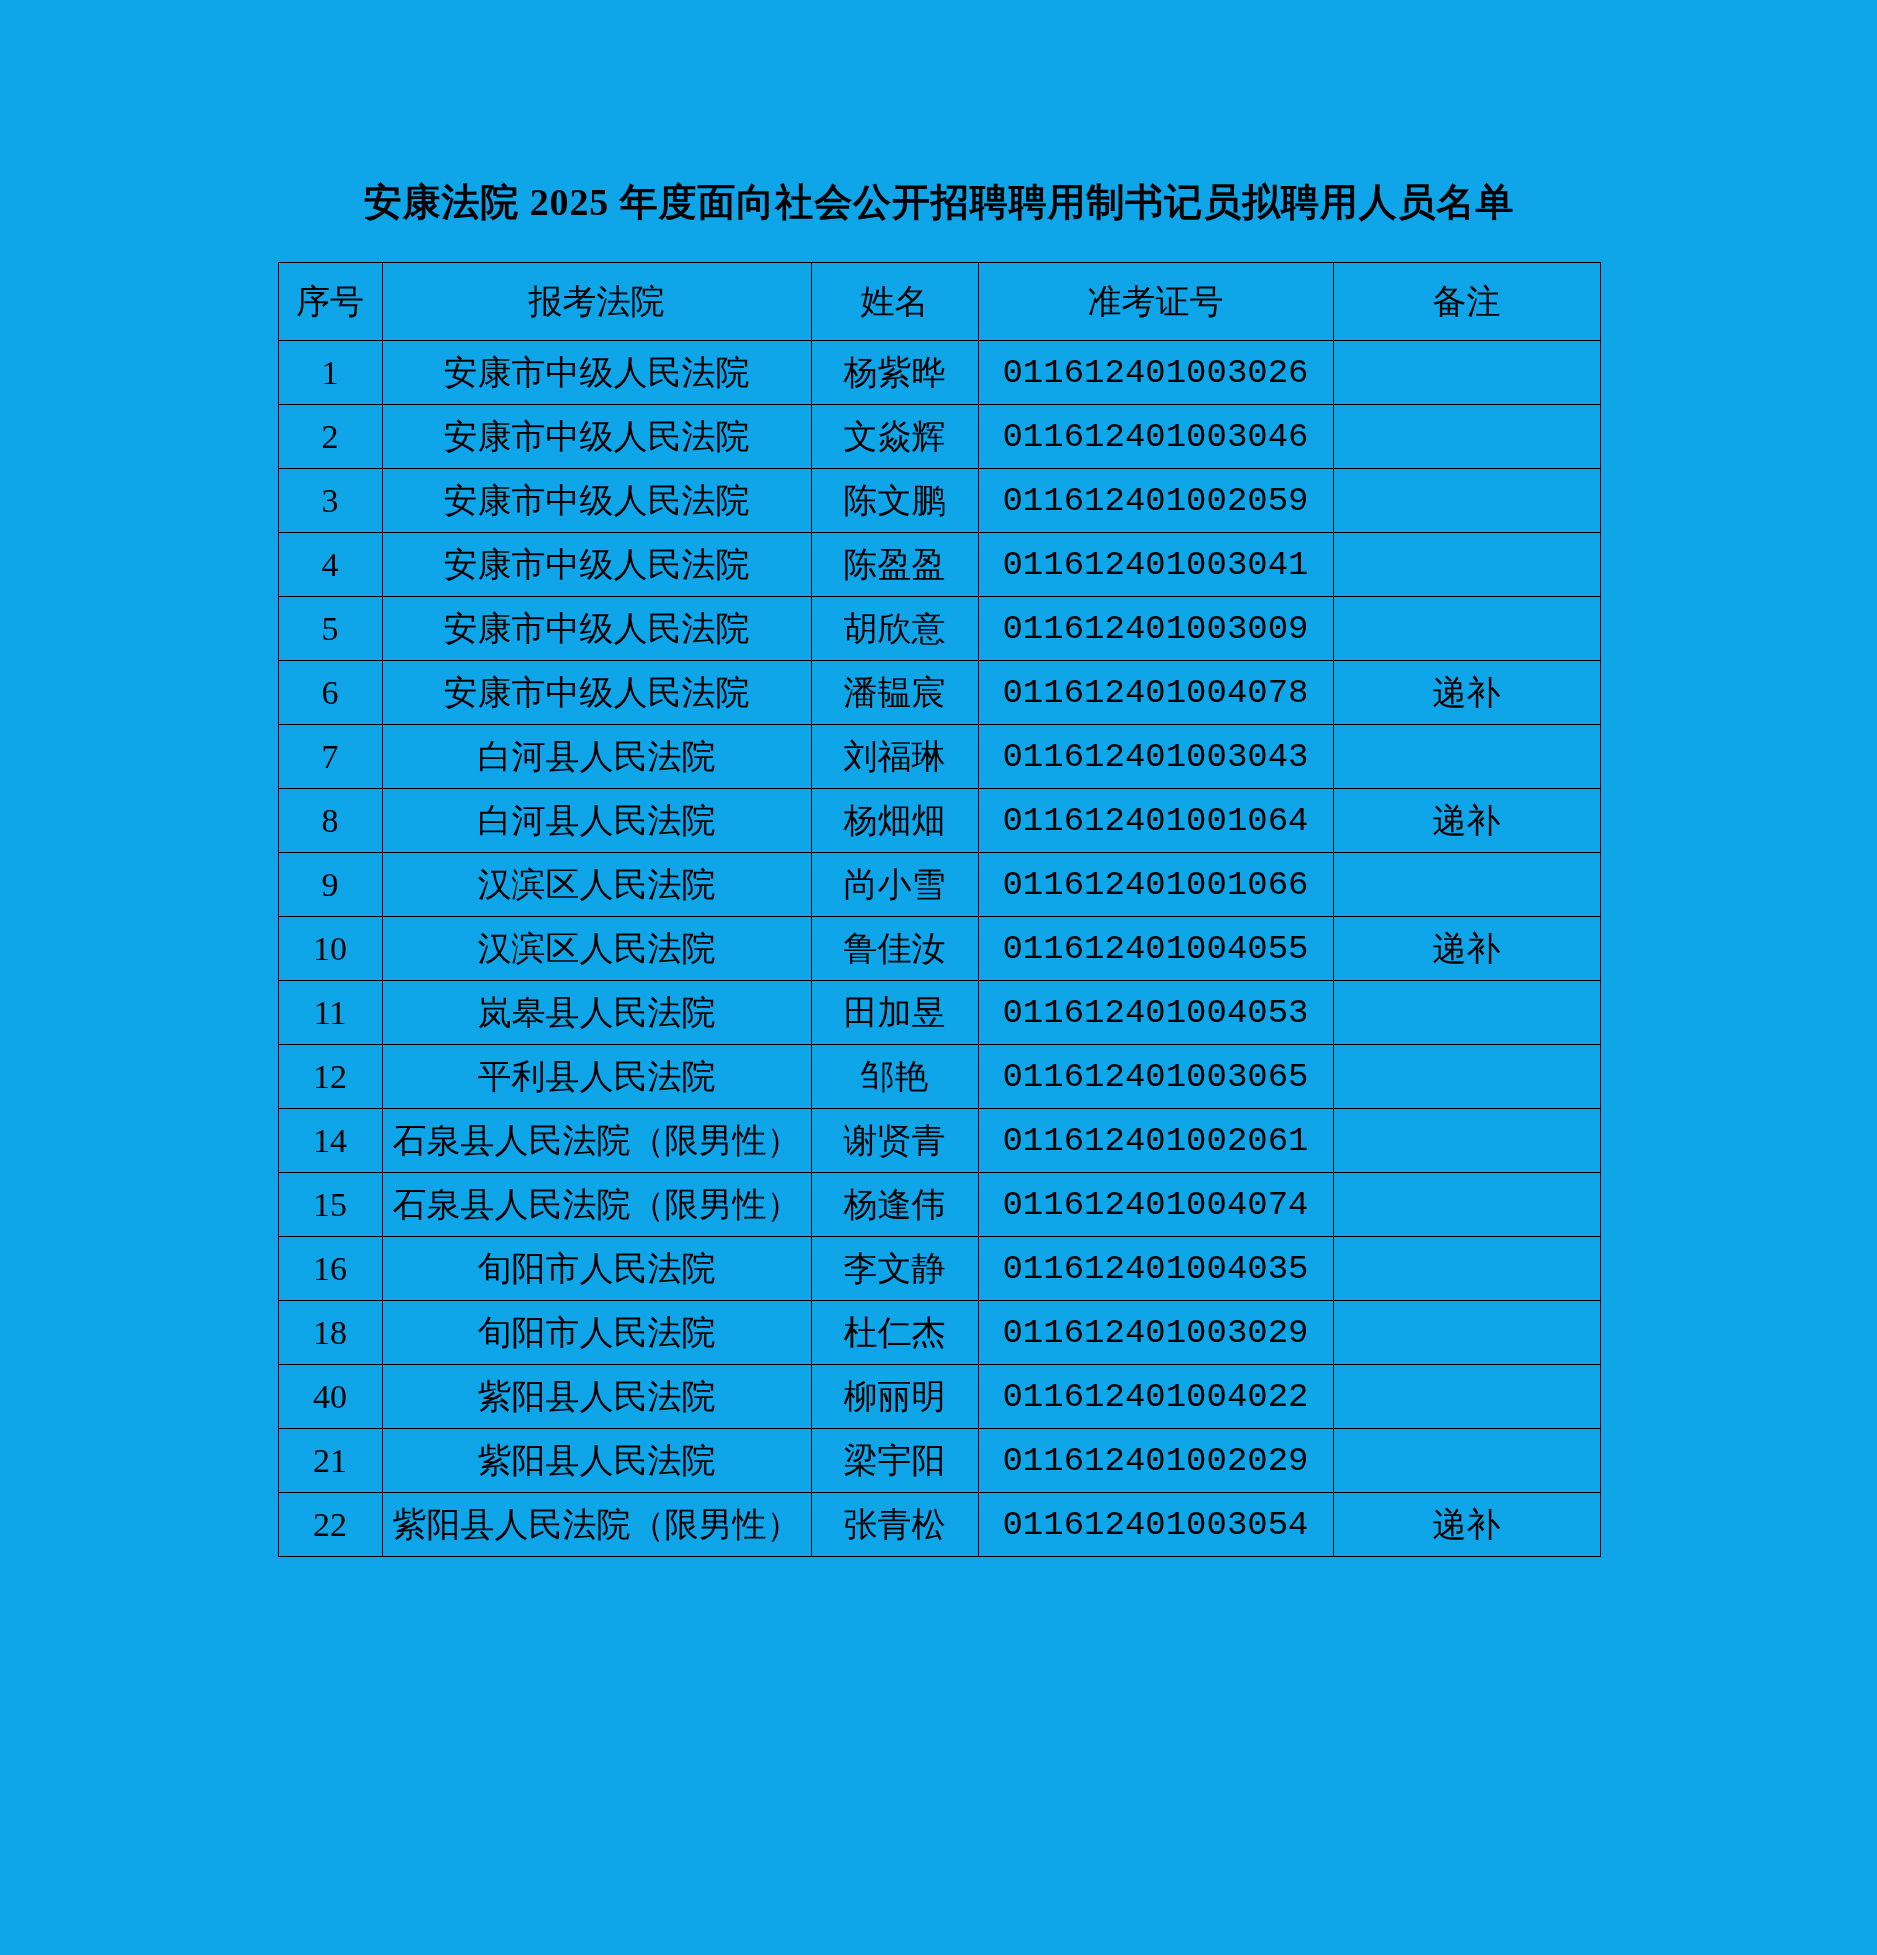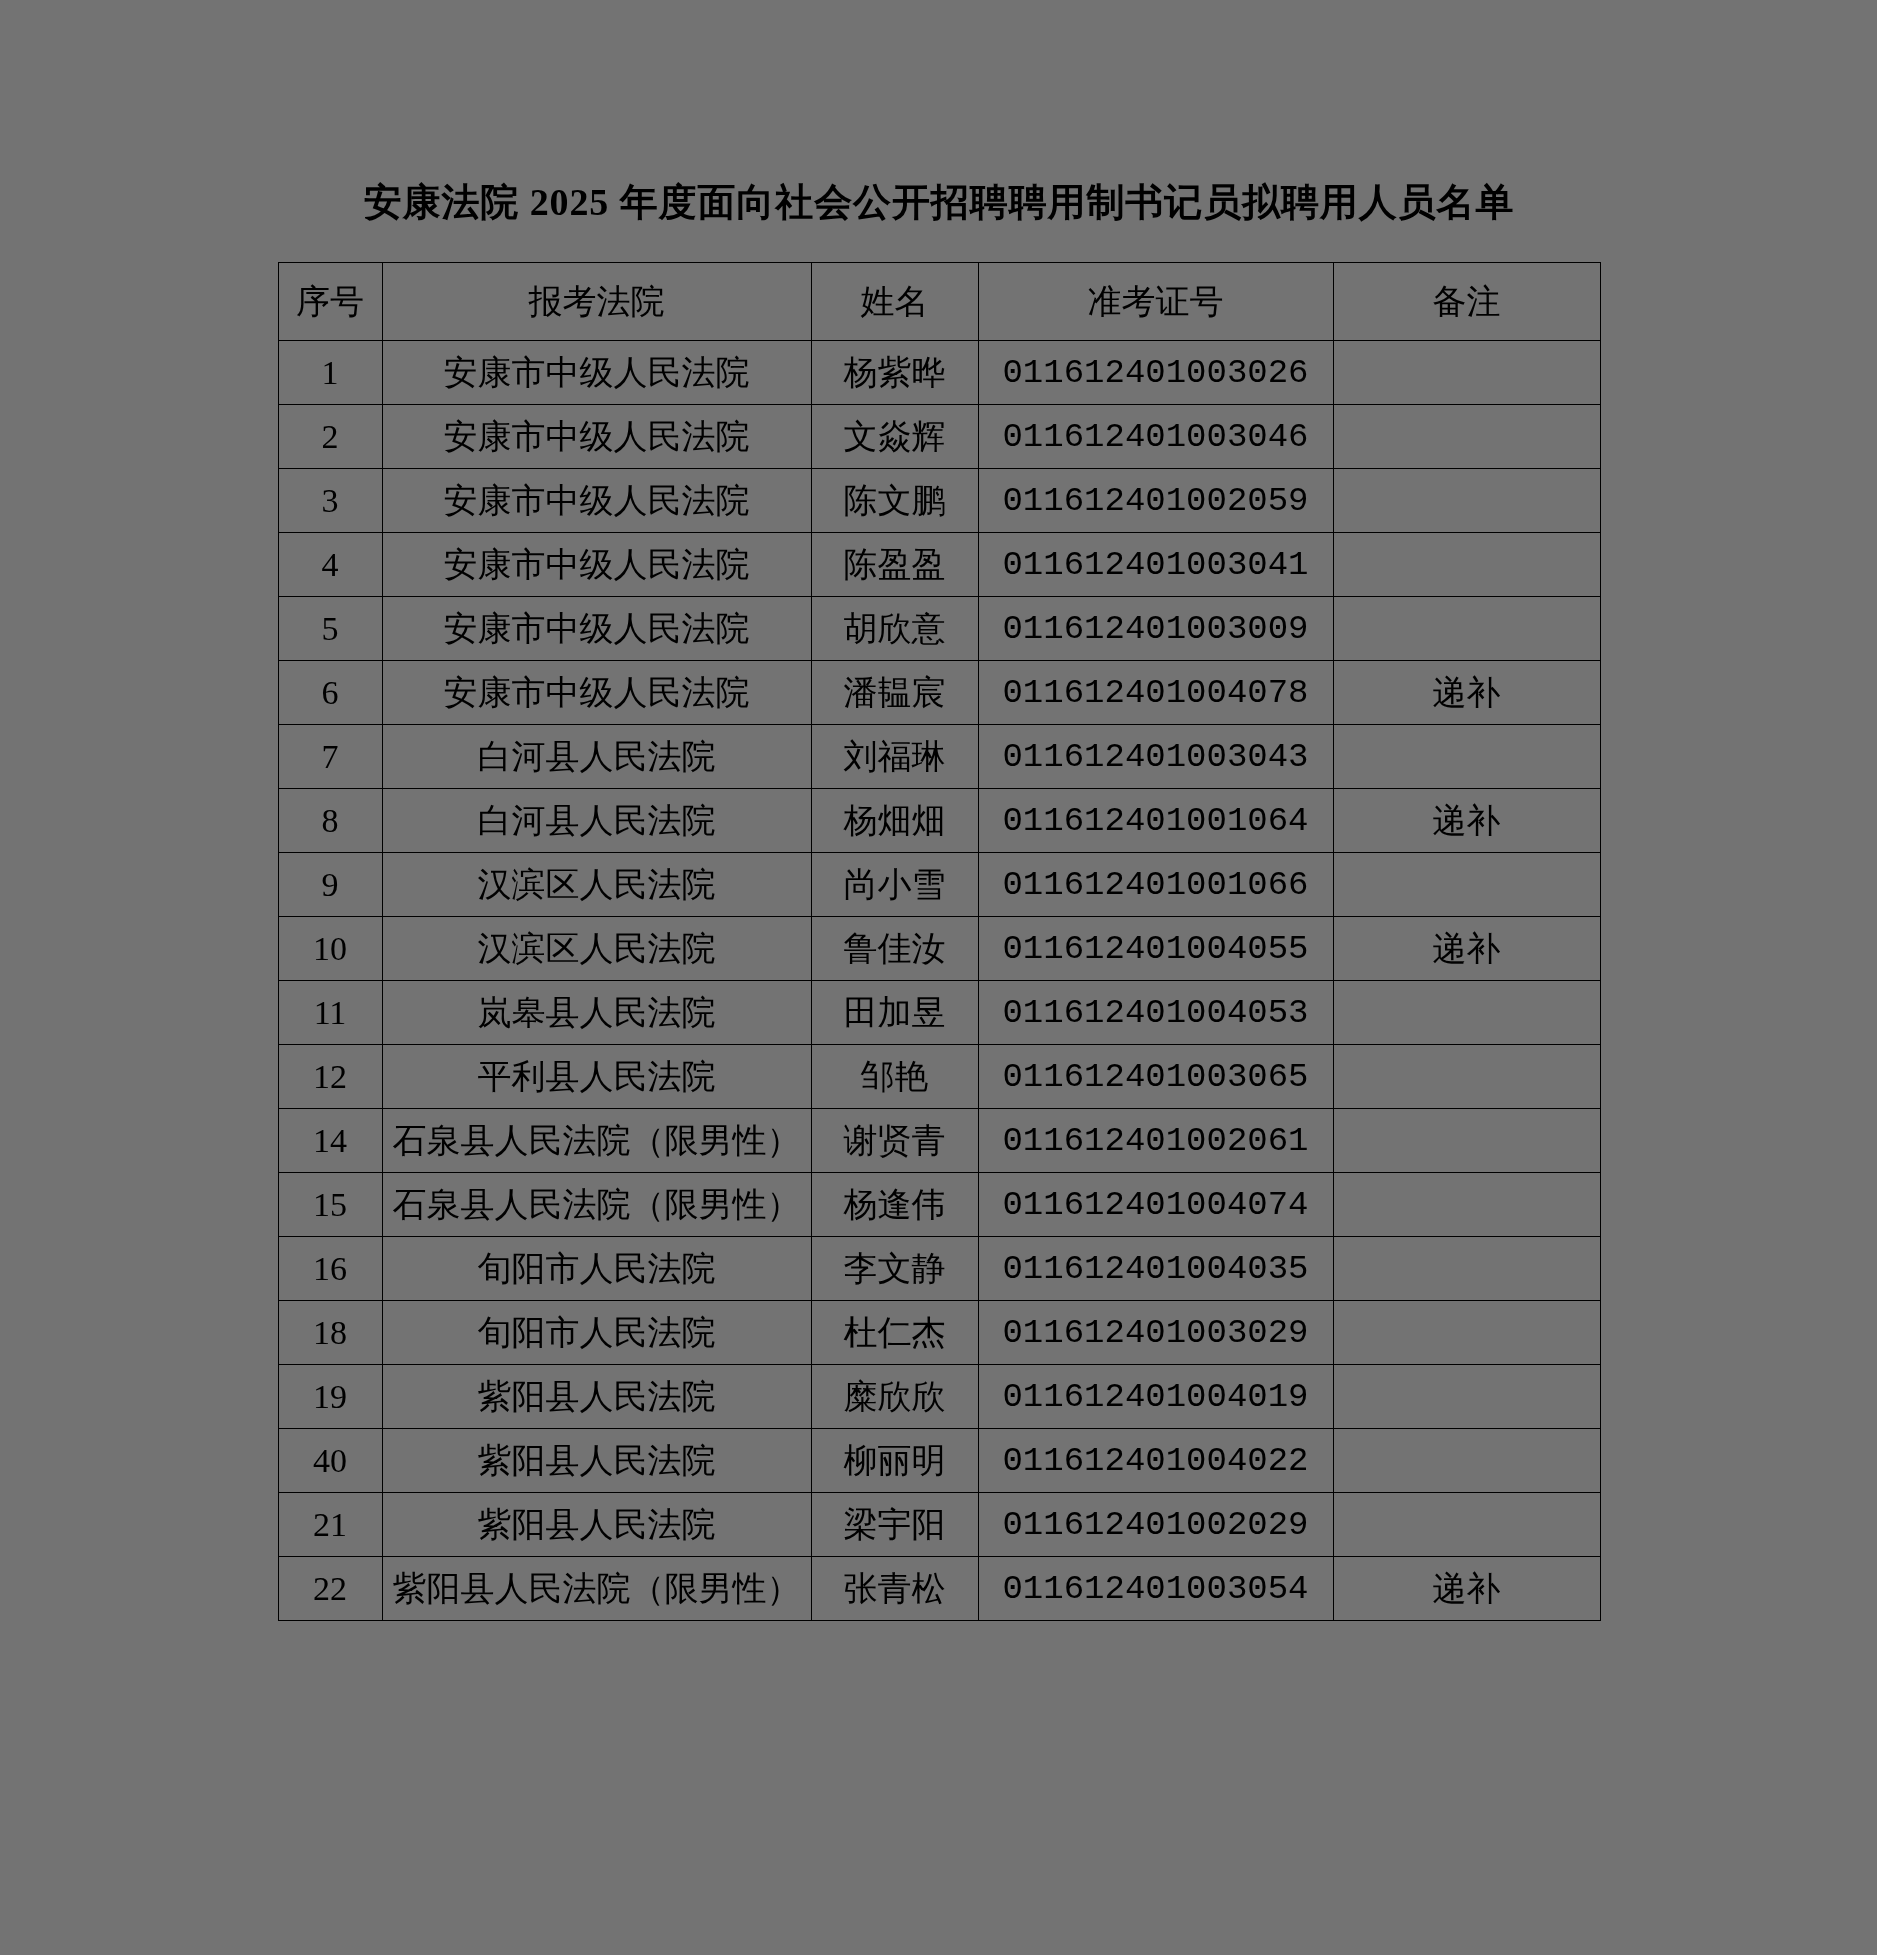--- a/index.html
+++ b/index.html
@@ -10,21 +10,21 @@
   body {
     width: 1878px;
     height: 1955px;
     font-family: "Liberation Serif", "DejaVu Serif", serif;
     color: #000000;
     overflow: hidden;
   }
   .page {
     width: 1878px;
     height: 1955px;
-    background: #737373;
+    background: #0ea5e9;
     position: relative;
   }
   .doc-title {
     margin: 0 auto;
     padding-top: 180px;
     text-align: center;
     font-size: 38px;
     font-weight: bold;
     line-height: 45px;
     letter-spacing: 0.9px;
@@ -187,27 +187,20 @@
       <td></td>
     </tr>
         <tr>
       <td>18</td>
       <td>旬阳市人民法院</td>
       <td>杜仁杰</td>
       <td class="num">011612401003029</td>
       <td></td>
     </tr>
         <tr>
-      <td>19</td>
-      <td>紫阳县人民法院</td>
-      <td>糜欣欣</td>
-      <td class="num">011612401004019</td>
-      <td></td>
-    </tr>
-        <tr>
       <td>40</td>
       <td>紫阳县人民法院</td>
       <td>柳丽明</td>
       <td class="num">011612401004022</td>
       <td></td>
     </tr>
         <tr>
       <td>21</td>
       <td>紫阳县人民法院</td>
       <td>梁宇阳</td>

